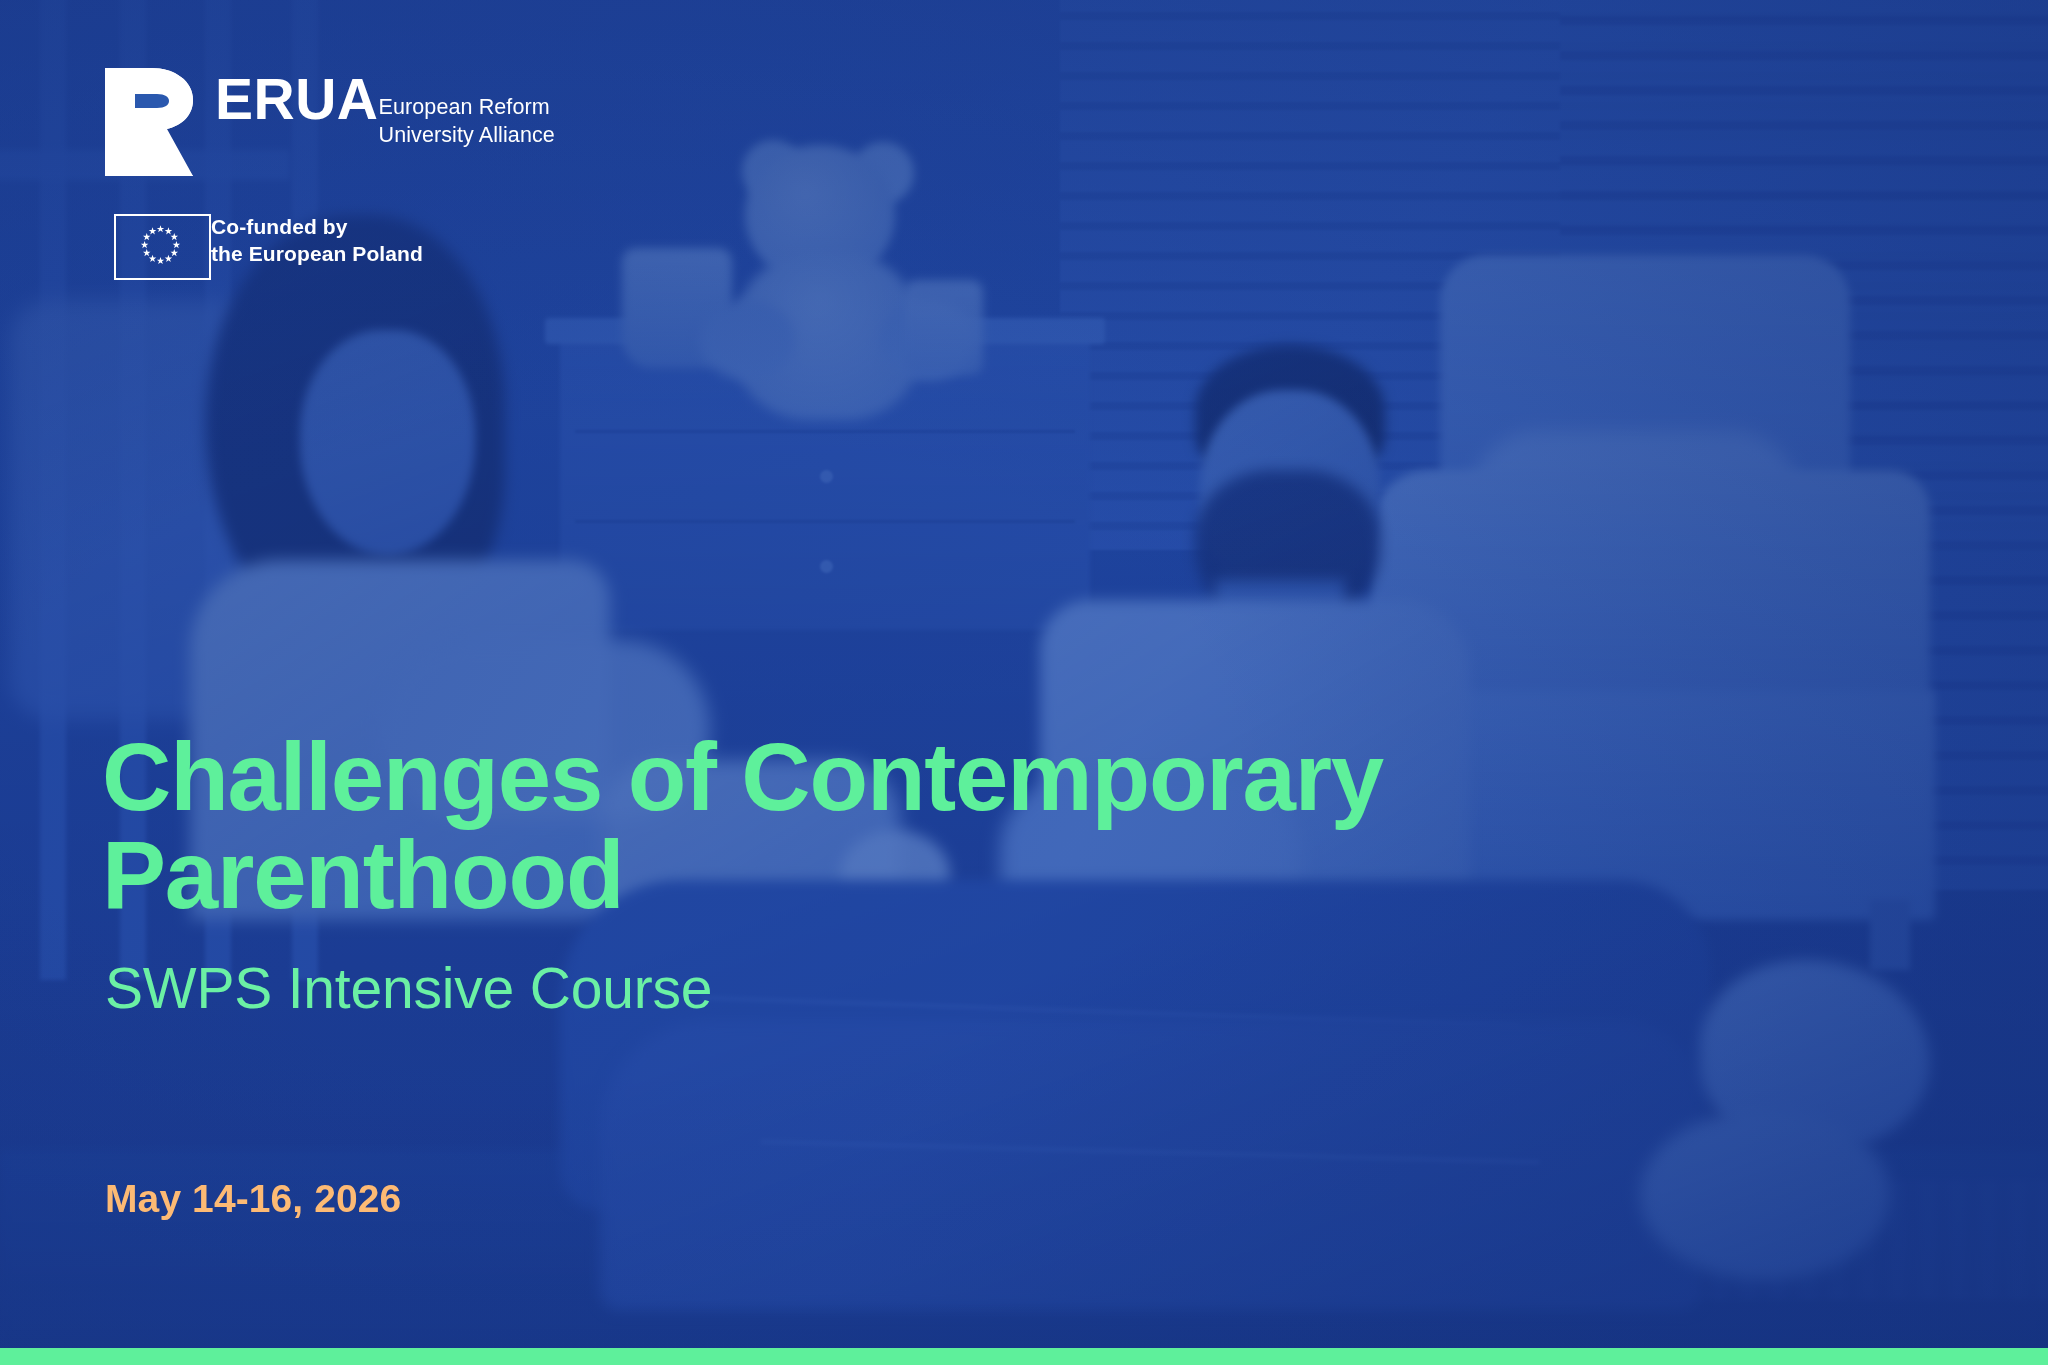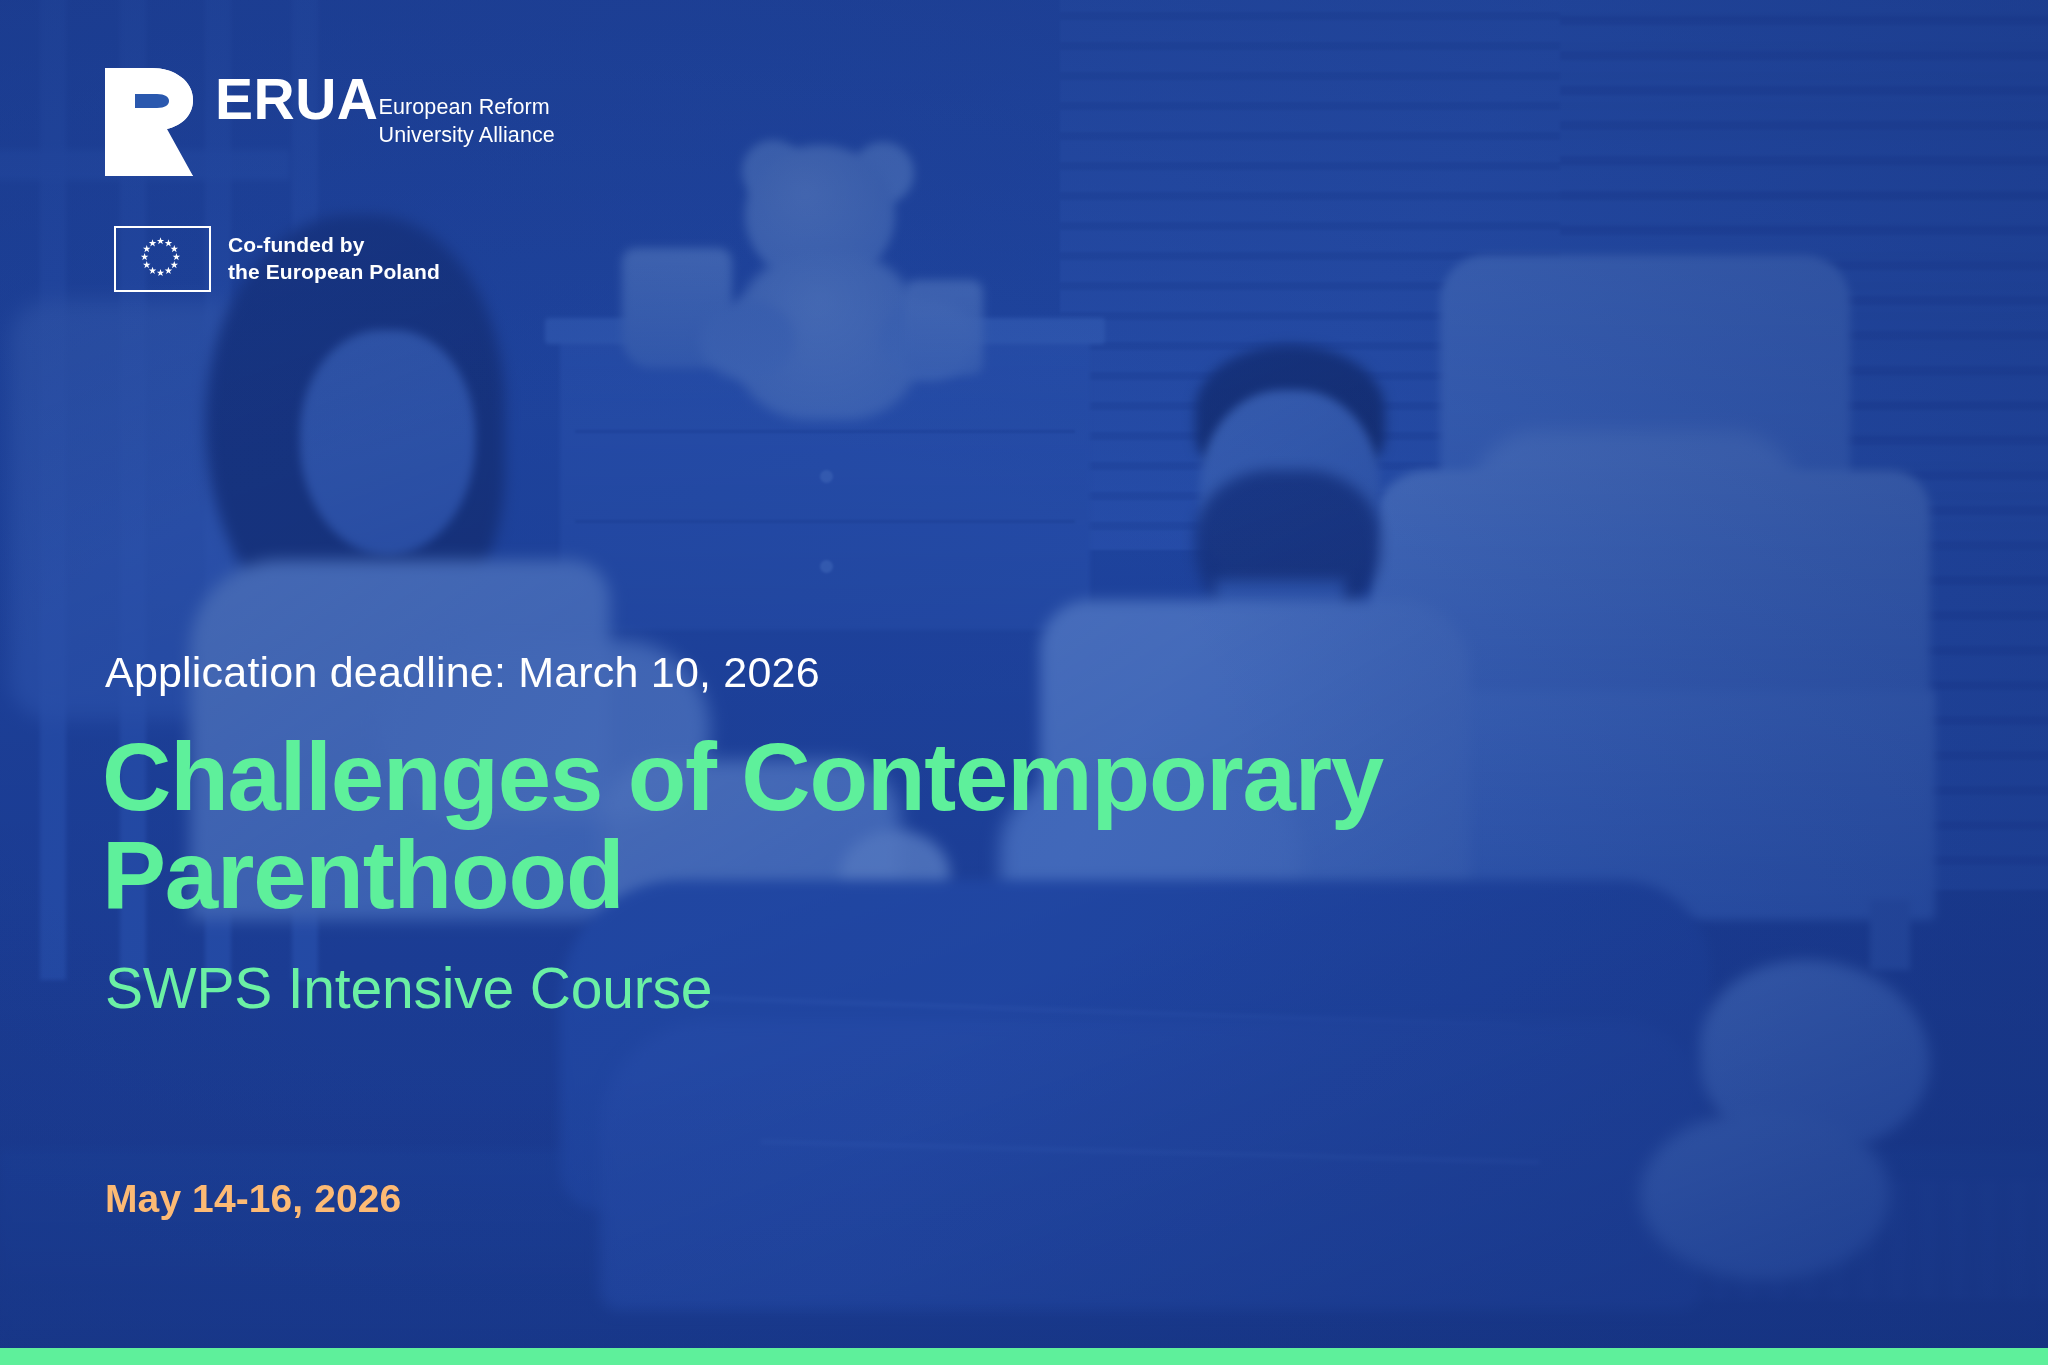--- a/index.html
+++ b/index.html
@@ -104,21 +104,21 @@
 
   
   .content{position:absolute;inset:0;}
 
   .brand{position:absolute;left:105px;top:68px;display:flex;align-items:flex-start;gap:22px;}
   .erua-mark{width:88px;height:108px;flex:0 0 auto;}
   .erua-words{display:flex;flex-direction:row;justify-content:flex-start;padding-top:4px;}
   .erua-name{color:#fff;font-size:57px;font-weight:bold;letter-spacing:.5px;line-height:.95;}
   .erua-sub{color:#fff;font-size:21.5px;font-weight:400;line-height:1.32;margin-top:21px;letter-spacing:.1px;}
 
-  .eu-badge{position:absolute;left:114px;top:226px;display:flex;align-items:center;gap:17px;}
+  .eu-badge{position:absolute;left:114px;top:214px;display:flex;}
   .eu-flag{width:93px;height:62px;border:2px solid #ffffff;position:relative;flex:0 0 auto;}
   .eu-text{color:#fff;font-size:21px;font-weight:bold;line-height:1.28;letter-spacing:.1px;}
 
   .deadline{position:absolute;left:105px;top:648px;color:#ffffff;
     font-size:43px;font-weight:400;letter-spacing:.2px;white-space:nowrap;}
 
   .title{position:absolute;left:102px;top:728px;color:#5ef09b;
     font-size:96px;font-weight:bold;line-height:1.02;letter-spacing:-1.2px;white-space:pre-line;}
 
   .subtitle{position:absolute;left:105px;top:955px;color:#6bf0a4;
@@ -261,21 +261,20 @@
             </g>
           </g>
         </svg>
       </div>
       <div class="eu-text">
         <span>Co-funded by</span><br>
         <span>the European Poland</span>
       </div>
     </div>
 
-    <div class="deadline">Application deadline: March 10, 2026</div>
 
     <div class="title">Challenges of Contemporary
 Parenthood</div>
 
     <div class="subtitle">SWPS Intensive Course</div>
 
     <div class="footer">
       <div class="f-date">May 14-16, 2026</div>
     </div>
 

